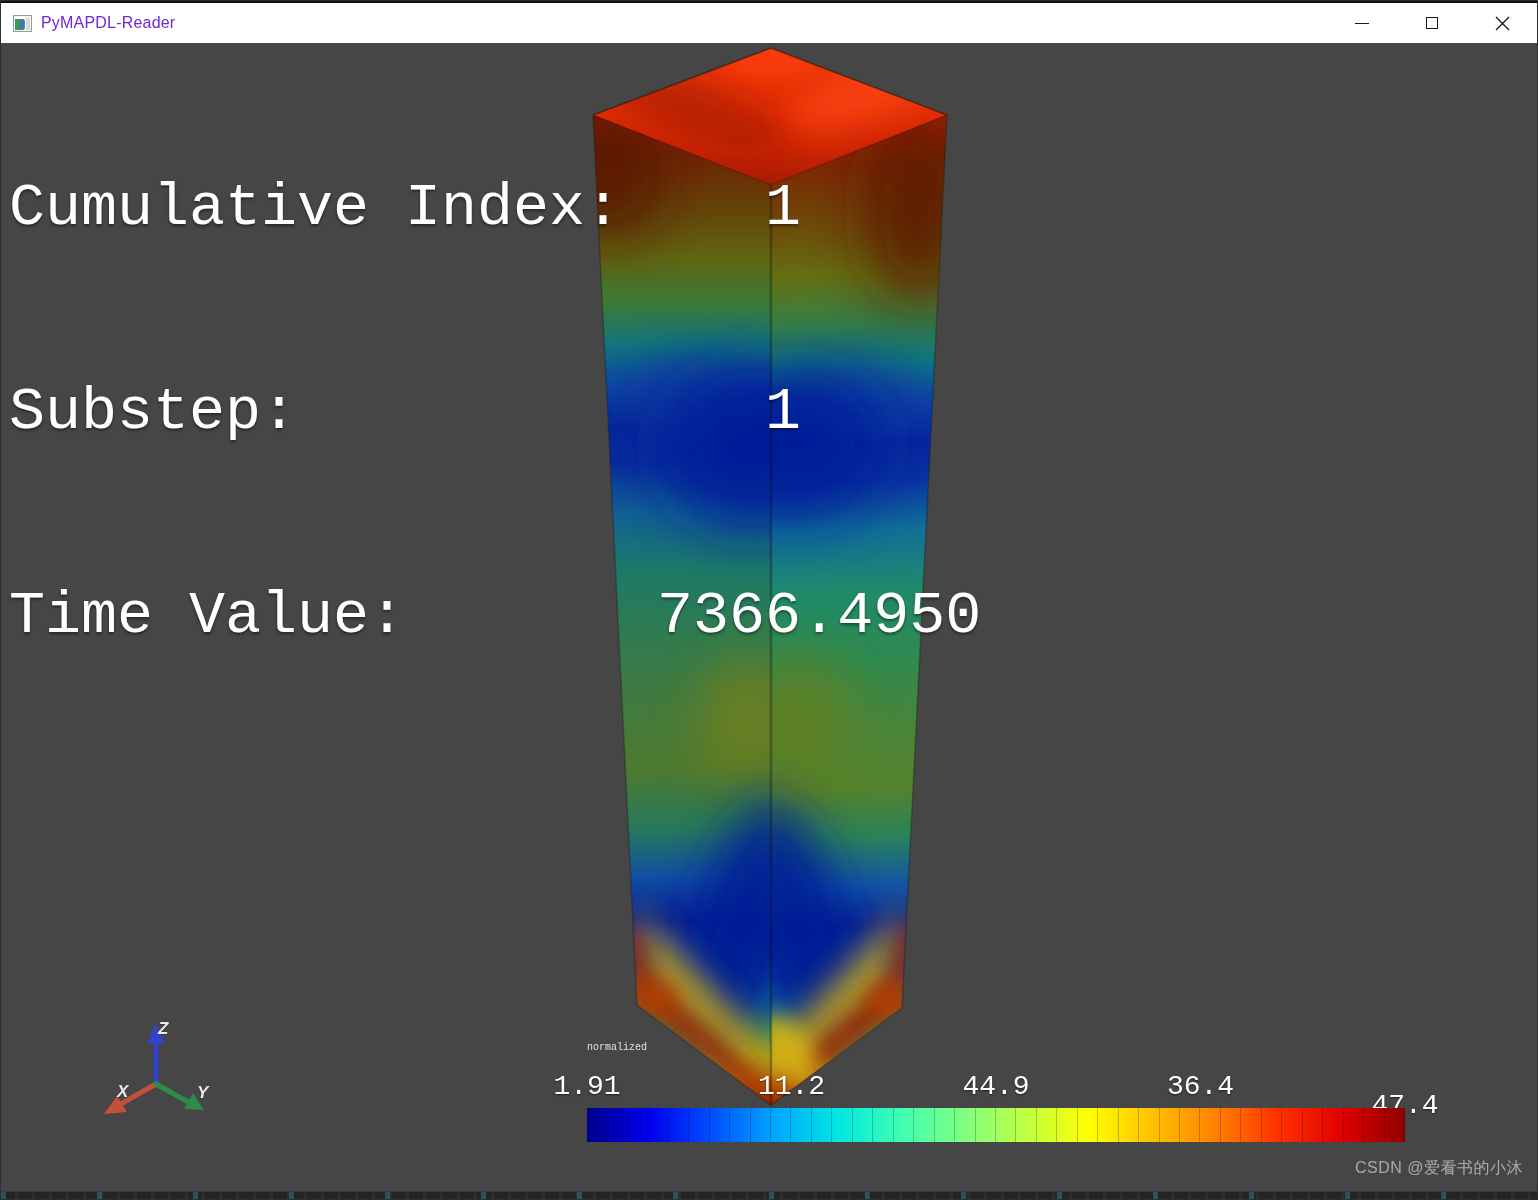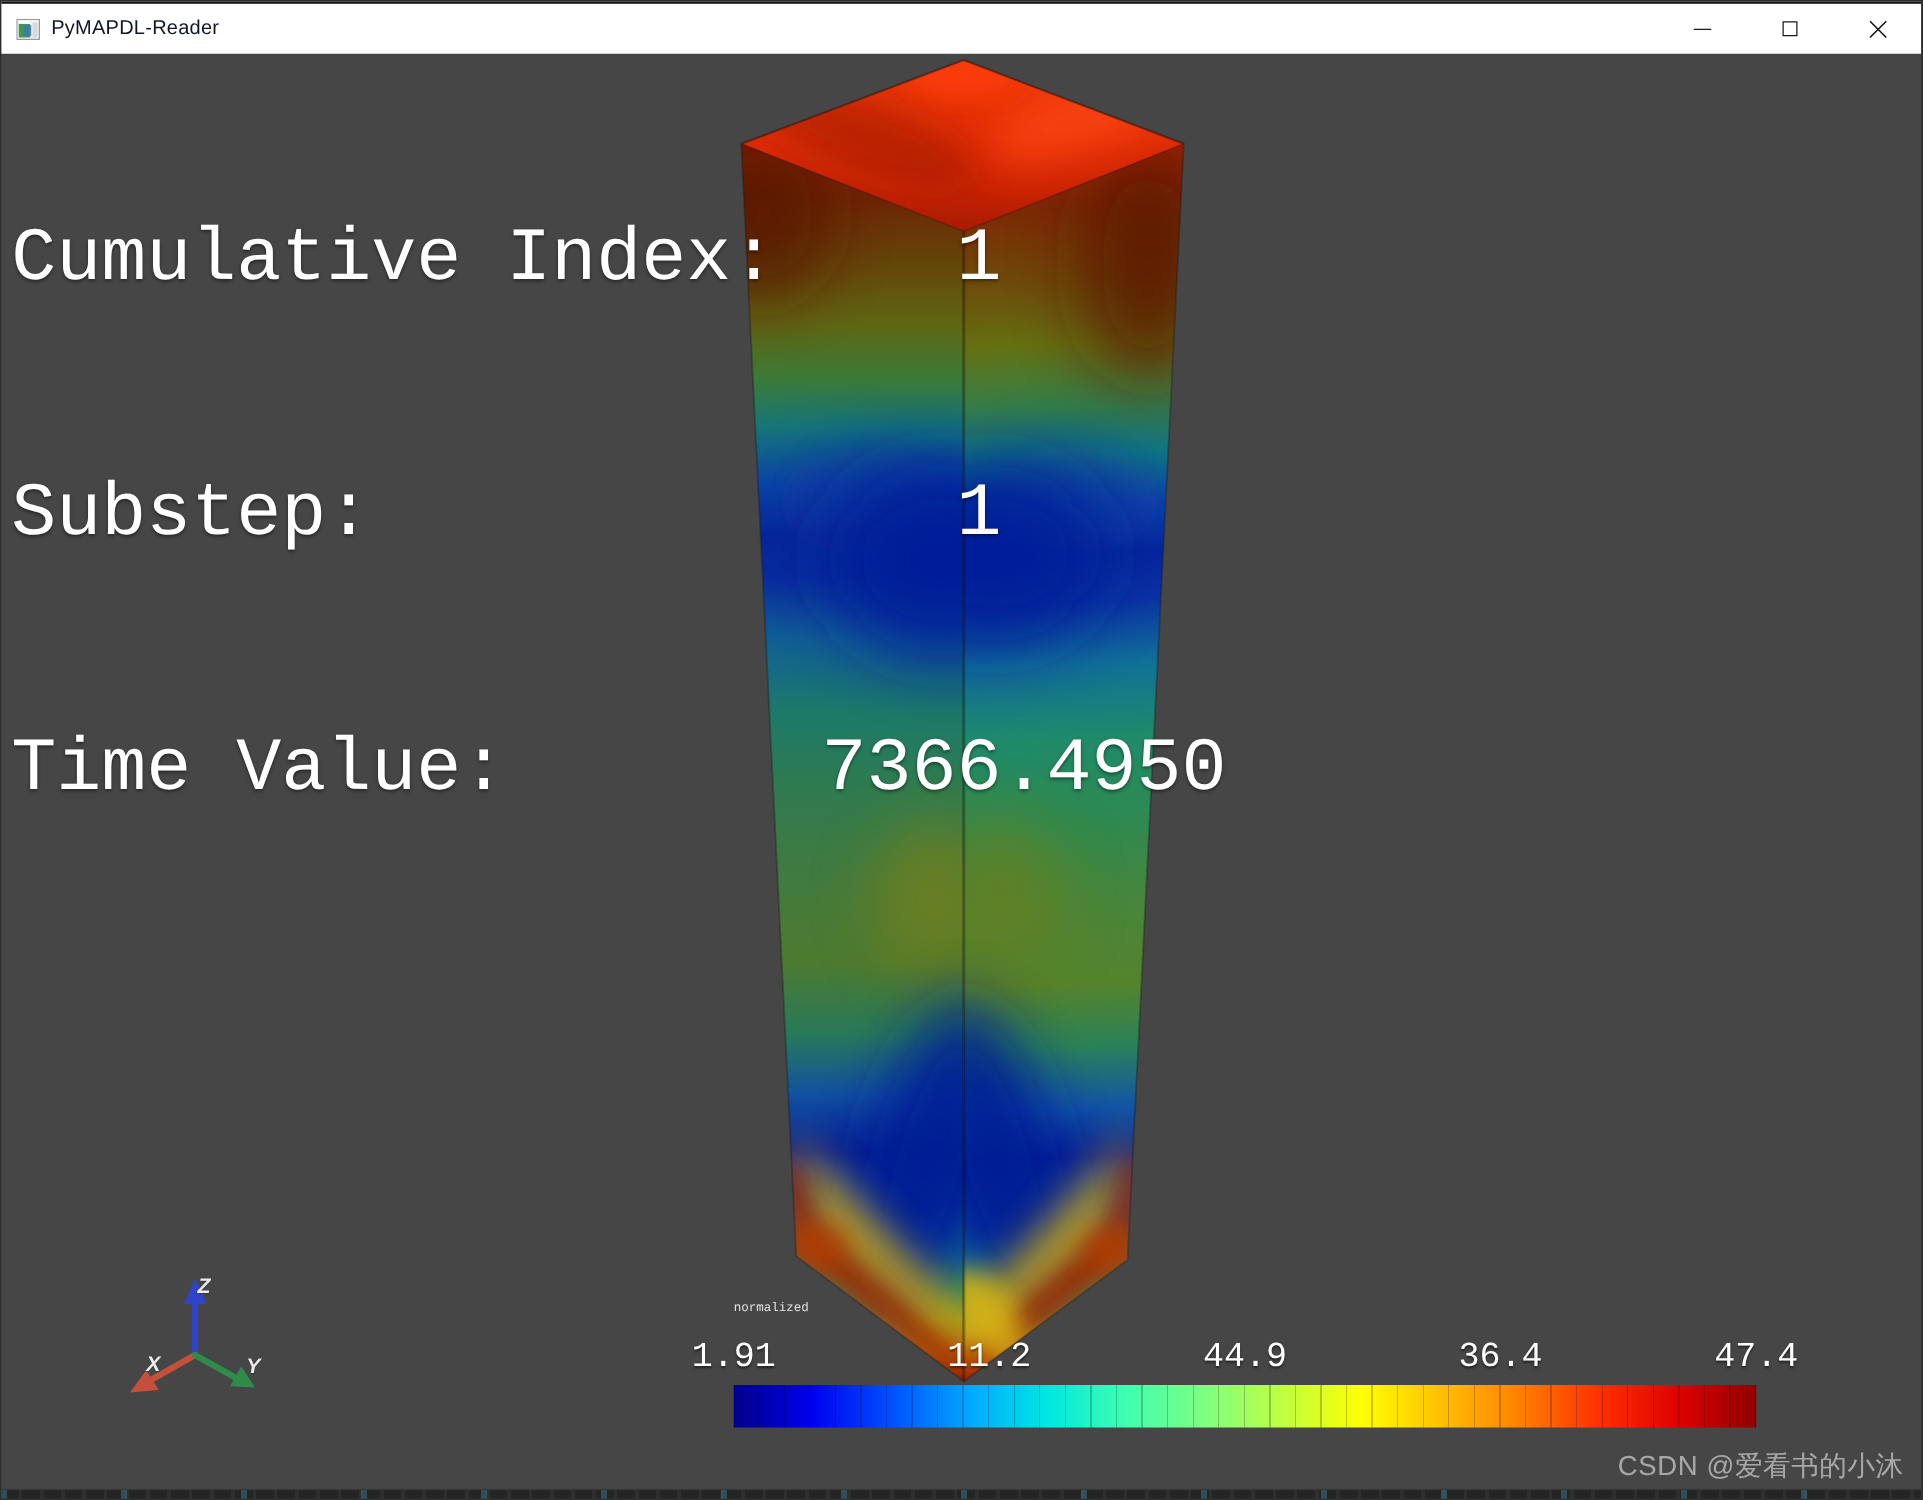--- a/index.html
+++ b/index.html
@@ -25,51 +25,51 @@
   .cbar-title{position:absolute;left:586px;top:1041px;width:818px;text-align:left;z-index:6;
               color:#e3e3e3;font-family:"Liberation Mono","DejaVu Sans Mono",monospace;font-size:10px;line-height:11px;}
   .cbar-ticks{position:absolute;left:586px;top:1070px;width:818px;height:32px;z-index:6;
               font-family:"Liberation Mono","DejaVu Sans Mono",monospace;font-size:28px;color:#fff;
               text-shadow:0 1px 2px rgba(0,0,0,.55);}
   .tick{position:absolute;top:0;transform:translateX(-50%);}
   .tick:nth-child(1){left:0%;}
   .tick:nth-child(2){left:25%;}
   .tick:nth-child(3){left:50%;}
   .tick:nth-child(4){left:75%;}
-  .tick:nth-child(5){left:100%;}
+  .tick:nth-child(5){left:100%;margin-top:19px;}
   .cbar{position:absolute;left:586px;top:1107px;width:818px;height:34px;z-index:6;}
   .cbar .grad{position:absolute;inset:0;
       background:linear-gradient(90deg,#00008c 0%,#0000f0 8%,#0050ff 17%,#00a8ff 26%,#00e8e0 35%,
                  #40ffb0 42%,#80ff80 50%,#c0ff40 57%,#ffff00 65%,#ffc000 73%,#ff8000 80%,
                  #ff3000 88%,#e00000 94%,#900000 100%);}
   .cbar .segs{position:absolute;inset:0;
       background:repeating-linear-gradient(90deg,rgba(0,0,0,0) 0 19.4px,rgba(0,0,0,.22) 19.4px 20.45px);}
   
   .watermark{position:absolute;right:14px;top:1157px;z-index:7;color:rgba(228,228,228,.62);
-             font-size:22px;letter-spacing:.5px;}
+             font-size:16px;letter-spacing:.5px;}
   
   .bottom-strip{position:absolute;left:0;right:0;bottom:0;height:7px;z-index:25;border-top:1px solid #3a3a3a;
       background:
         repeating-linear-gradient(90deg,rgba(62,130,150,.45) 0 5px,rgba(0,0,0,0) 5px 96px),
         repeating-linear-gradient(90deg,#242424 0 14px,#2e2e2e 14px 17px);}
 </style>
 </head>
 <body>
 
 <div class="window" style="background: rgb(70, 70, 70);">
 
   <div class="titlebar" style="background: rgb(255, 255, 255);">
     <svg class="app-icon" viewBox="0 0 19 17">
       <rect x="0.5" y="0.5" width="18" height="16" fill="#f2f2f2" stroke="#9a9a9a"></rect>
       <rect x="2" y="4" width="9" height="11" fill="#3f9a50"></rect>
       <rect x="6" y="5" width="6" height="9" fill="#3a7ab0" opacity="0.85"></rect>
       <rect x="13" y="3" width="4" height="12" fill="#d9d9d9"></rect>
       <rect x="2" y="2" width="9" height="2" fill="#ffffff"></rect>
     </svg>
-    <span class="win-title" style="color: #0f172a;">PyMAPDL-Reader</span>
+    <span class="win-title" style="color: #6d28d9;">PyMAPDL-Reader</span>
     <div class="controls">
       <button class="ctl" aria-label="minimize">
         <span class="glyph-min"></span>
       </button>
       <button class="ctl" aria-label="maximize">
         <span class="glyph-max"></span>
       </button>
       <button class="ctl" aria-label="close">
         <svg width="15" height="15" viewBox="0 0 15 15">
           <path d="M1,1 L14,14 M14,1 L1,14" stroke="#151515" stroke-width="1.3" fill="none"></path>

